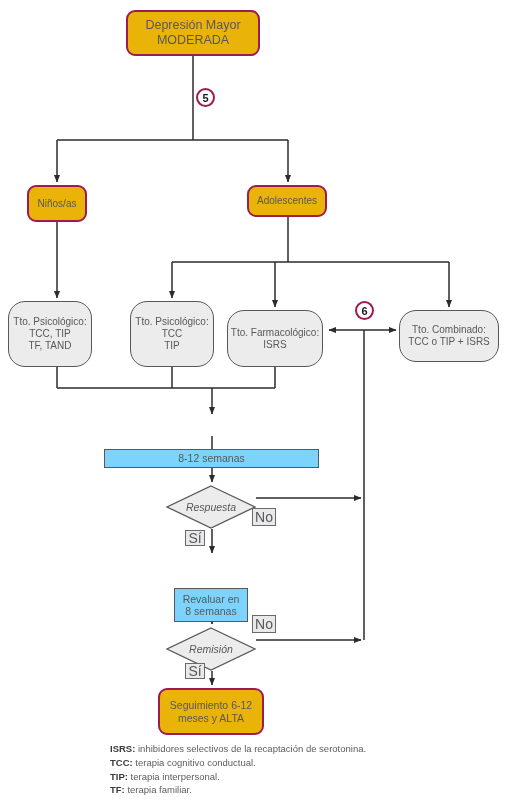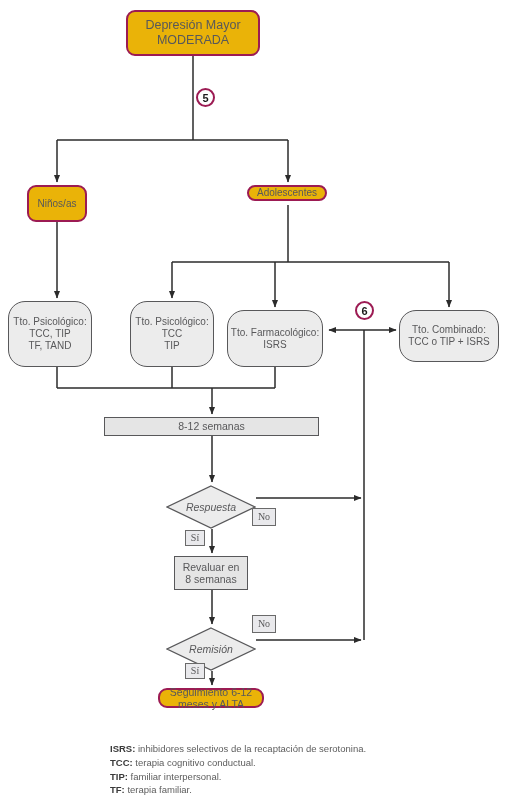--- a/index.html
+++ b/index.html
@@ -49,29 +49,29 @@
   
   .node.grey-round {
     border: 1.3px solid #58585a;
     border-radius: 17px;
     background: #ececec;
     color: #58585a;
   }
   
   .node.grey-rect {
     border: 1.3px solid #58585a;
-    background: #e5e5e5;
-    color: #58585a;
+    background: #7dd3fc;
+    color: #58585a;
+    margin-top: 32px;
   }
   .node.small-label {
     border: 1.1px solid #6a6a6a;
     background: #e9e9ec;
     color: #58585a;
-    font-size: 10px;
-    font-family: Liberation Serif, serif;
+    font-size: 14px;
   }
   .diamond-wrap {
     position: absolute;
     font-style: italic;
   }
   .diamond-wrap .dtext {
     position: absolute;
     left: 0; top: 0;
     width: 100%;
     height: 100%;
@@ -164,42 +164,42 @@
 
       <path d="M256,640 L361,640" marker-end="url(#arrow)"></path>
     </g>
   </svg>
 
   <div class="node accent" style="left:126px; top:10px; width:134px; height:46px; font-size:12.5px;">Depresión  Mayor
 MODERADA</div>
 
   <div class="node accent" style="left:27px; top:185px; width:60px; height:37px; font-size:10px;">Niños/as</div>
 
-  <div class="node accent" style="left:247px; top:185px; width:80px; height:16px; font-size:10px;">Adolescentes</div>
+  <div class="node accent" style="left:247px; top:185px; width:80px; height:32px; font-size:10px;">Adolescentes</div>
 
   <div class="node grey-round" style="left:8px; top:301px; width:84px; height:66px; font-size:10px;">Tto. Psicológico:
 TCC, TIP
 TF, TAND</div>
 
   <div class="node grey-round" style="left:130px; top:301px; width:84px; height:66px; font-size:10px;">Tto. Psicológico:
 TCC
 TIP</div>
 
   <div class="node grey-round" style="left:227px; top:310px; width:96px; height:57px; font-size:10px;">Tto. Farmacológico:
 ISRS</div>
 
   <div class="node grey-round" style="left:399px; top:310px; width:100px; height:52px; font-size:10px;">Tto. Combinado:
 TCC o TIP + ISRS</div>
 
   <div class="node grey-rect" style="left:104px; top:417px; width:215px; height:19px; font-size:10.5px;">8-12 semanas</div>
 
   <div class="node grey-rect" style="left:174px; top:556px; width:74px; height:34px; font-size:10.5px;">Revaluar en
 8 semanas</div>
 
-  <div class="node accent" style="left:158px; top:688px; width:106px; height:20px; font-size:10.5px;">Seguimiento 6-12
+  <div class="node accent" style="left:158px; top:688px; width:106px; height:47px; font-size:10.5px;">Seguimiento 6-12
 meses y ALTA</div>
 
   <div class="diamond-wrap" style="left:166px; top:485px; width:90px; height:44px;">
     <svg width="90" height="44" viewBox="0 0 90 44">
       <polygon points="45,1 89,22 45,43 1,22" fill="#ececec" stroke="#58585a" stroke-width="1.3"></polygon>
     </svg>
     <div class="dtext">Respuesta</div>
   </div>
 
   <div class="diamond-wrap" style="left:166px; top:627px; width:90px; height:44px;">
@@ -218,20 +218,20 @@
   <div class="marker" style="left:355px; top:301px;">6</div>
 
   <div id="legend">
     <div class="legend-row">
       <span class="abbr">ISRS:</span><span> inhibidores selectivos de la recaptación de serotonina.</span>
     </div>
     <div class="legend-row">
       <span class="abbr">TCC:</span><span> terapia cognitivo conductual.</span>
     </div>
     <div class="legend-row">
-      <span class="abbr">TIP:</span><span> familiar interpersonal.</span>
+      <span class="abbr">TIP:</span><span> terapia interpersonal.</span>
     </div>
     <div class="legend-row">
       <span class="abbr">TF:</span><span> terapia familiar.</span>
     </div>
   </div>
 
 </div>
 
 </body></html>

